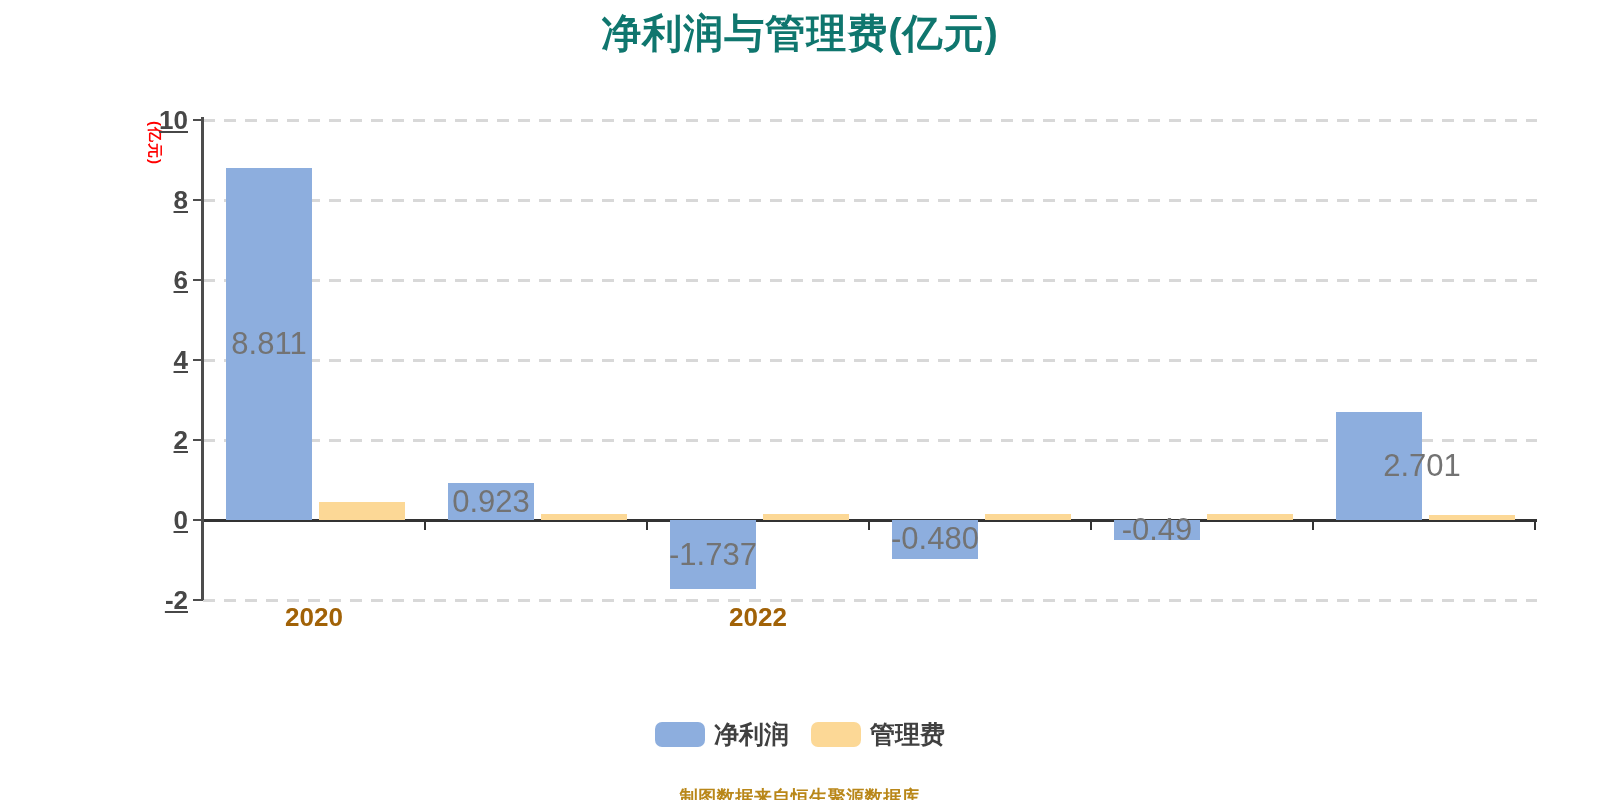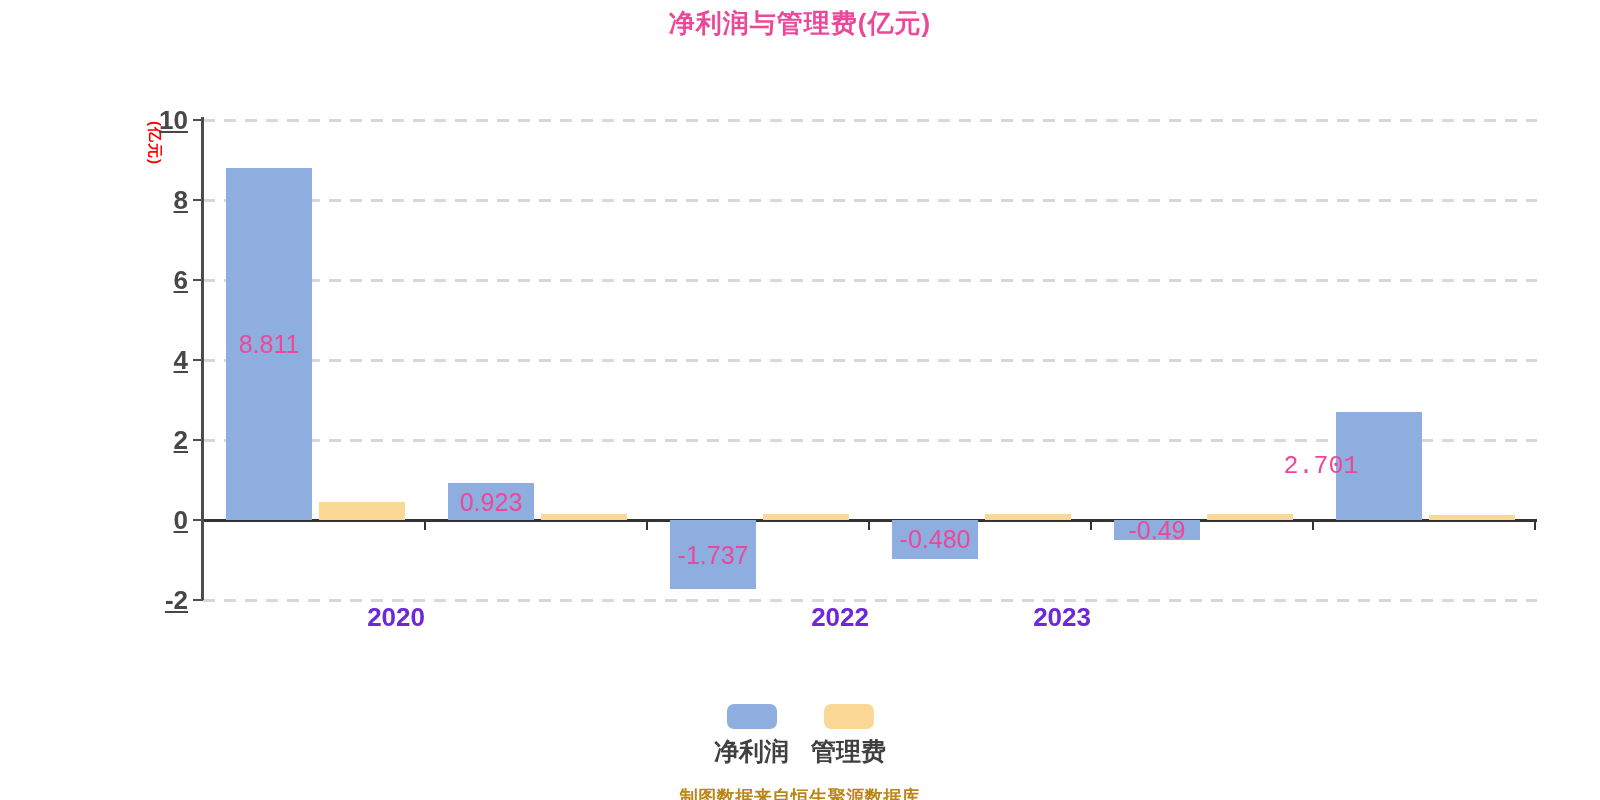--- a/index.html
+++ b/index.html
@@ -3,42 +3,42 @@
 <meta charset="utf-8">
 <style>
   html,body{margin:0;padding:0;background:#ffffff;}
   #stage{
     position:relative;width:1600px;height:800px;background:#ffffff;overflow:hidden;
     font-family:"Liberation Sans","DejaVu Sans",sans-serif;
   }
   .abs{position:absolute;}
   #chart-title{
     left:0;top:6px;width:1600px;text-align:center;
-    font-size:26px;font-weight:bold;color:#ec4899;letter-spacing:1px;
+    font-size:40px;font-weight:bold;color:#0f766e;letter-spacing:1px;
   }
   #y-unit{
     left:116px;top:121px;width:50px;height:50px;
     font-size:15px;font-weight:bold;color:#ff0000;
     transform:rotate(90deg);transform-origin:24px 24px;
     white-space:nowrap;letter-spacing:1px;
   }
   .gridline{height:3px;background:repeating-linear-gradient(to right,#d8d8d8 0 12px,transparent 12px 21px);}
   .y-axis-line{width:2.5px;background:#4d4d4d;}
   .y-tick{height:2px;background:#4d4d4d;}
   .y-tick-label{width:88px;text-align:right;font-size:26px;font-weight:bold;color:#474747;line-height:30px;text-decoration:underline;}
   .baseline{height:3px;background:#333333;}
   .x-tick{width:2px;background:#333333;}
-  .x-tick-label{width:222px;text-align:right;font-size:26px;font-weight:bold;color:#6d28d9;}
+  .x-tick-label{width:222px;text-align:center;font-size:26px;font-weight:bold;color:#a16207;}
   .bar{width:86px;}
-  .bar-label{font-size:25px;color:#ec4899;white-space:nowrap;transform:translate(-50%,-50%);}
+  .bar-label{font-size:31px;color:#737373;white-space:nowrap;transform:translate(-50%,-50%);}
   #legend{
     left:0;top:716px;width:1600px;height:36px;
     display:flex;justify-content:center;align-items:center;gap:22px;
   }
-  .legend-item{display:flex;align-items:center;gap:9px;cursor:pointer;flex-direction:column;}
+  .legend-item{display:flex;align-items:center;gap:9px;cursor:pointer;}
   .legend-swatch{width:50px;height:25px;border-radius:7px;}
   .legend-label{font-size:25px;font-weight:bold;color:#404040;line-height:26px;}
   #footer-note{
     left:0;top:777px;width:1600px;text-align:center;
     font-size:18px;font-weight:bold;color:#b98719;letter-spacing:0.5px;margin-top:8px;
   }
 </style>
 </head>
 <body>
 
@@ -67,35 +67,34 @@
       <div class="abs gridline" style="left: 203px; top: 598.5px; width: 1334px;"></div>
       <div class="abs y-tick" style="left: 193px; top: 599px; width: 10px;"></div>
       <div class="abs y-tick-label" style="left: 100px; top: 585px;">-2</div>
       <div class="abs y-axis-line" style="left: 201px; top: 117px; height: 483px;"></div>
       <div class="abs x-tick" style="left: 424px; top: 520px; height: 10px;"></div>
       <div class="abs x-tick-label" style="left: 203px; top: 602px;">2020</div>
       <div class="abs x-tick" style="left: 646px; top: 520px; height: 10px;"></div>
       <div class="abs x-tick" style="left: 868px; top: 520px; height: 10px;"></div>
       <div class="abs x-tick-label" style="left: 647px; top: 602px;">2022</div>
       <div class="abs x-tick" style="left: 1090px; top: 520px; height: 10px;"></div>
-      <div class="abs x-tick-label" style="left: 869px; top: 602px;">2023</div>
       <div class="abs x-tick" style="left: 1312px; top: 520px; height: 10px;"></div>
       <div class="abs x-tick" style="left: 1534px; top: 520px; height: 10px;"></div>
       <div class="abs bar" style="left: 226px; top: 167.56px; height: 352.44px; background: rgb(141, 174, 222);"></div>
       <div class="abs bar-label" style="left: 269px; top: 343.78px;">8.811</div>
       <div class="abs bar" style="left: 448px; top: 483.08px; height: 36.92px; background: rgb(141, 174, 222);"></div>
       <div class="abs bar-label" style="left: 491px; top: 501.54px;">0.923</div>
       <div class="abs bar" style="left: 670px; top: 520px; height: 69.48px; background: rgb(141, 174, 222);"></div>
       <div class="abs bar-label" style="left: 713px; top: 554.74px;">-1.737</div>
       <div class="abs bar" style="left: 892px; top: 520px; height: 38.6px; background: rgb(141, 174, 222);"></div>
       <div class="abs bar-label" style="left: 935px; top: 539.3px;">-0.480</div>
       <div class="abs bar" style="left: 1114px; top: 520px; height: 19.6px; background: rgb(141, 174, 222);"></div>
       <div class="abs bar-label" style="left: 1157px; top: 529.8px;">-0.49</div>
       <div class="abs bar" style="left: 1336px; top: 411.96px; height: 108.04px; background: rgb(141, 174, 222);"></div>
-      <div class="abs bar-label" style="left: 1321px; top: 465.98px; font-family: Liberation Mono, monospace;">2.701</div>
+      <div class="abs bar-label" style="left: 1422px; top: 465.98px;">2.701</div>
       <div class="abs bar" style="left: 319px; top: 502.4px; height: 17.6px; background: rgb(252, 216, 150);"></div>
       <div class="abs bar" style="left: 541px; top: 514px; height: 6px; background: rgb(252, 216, 150);"></div>
       <div class="abs bar" style="left: 763px; top: 513.6px; height: 6.4px; background: rgb(252, 216, 150);"></div>
       <div class="abs bar" style="left: 985px; top: 514px; height: 6px; background: rgb(252, 216, 150);"></div>
       <div class="abs bar" style="left: 1207px; top: 514.4px; height: 5.6px; background: rgb(252, 216, 150);"></div>
       <div class="abs bar" style="left: 1429px; top: 514.8px; height: 5.2px; background: rgb(252, 216, 150);"></div>
     </div>
   <div id="legend" class="abs">
       <div class="legend-item">
         <div class="legend-swatch" style="background: rgb(141, 174, 222);"></div>

